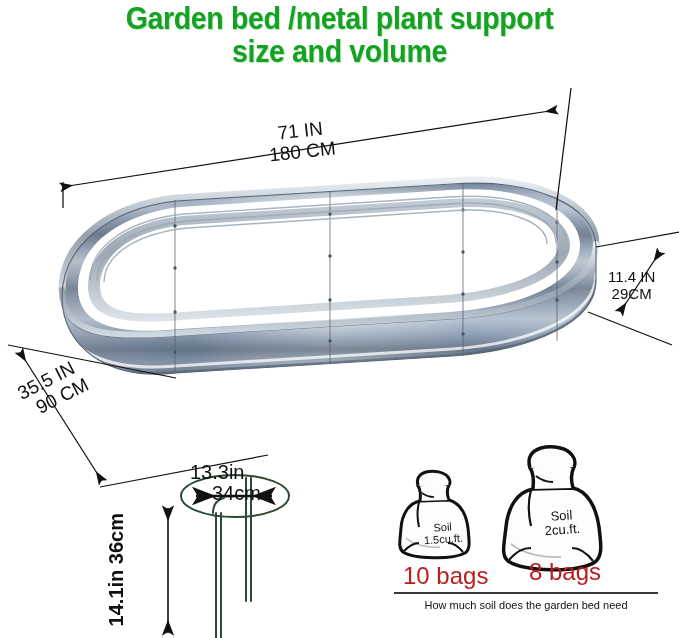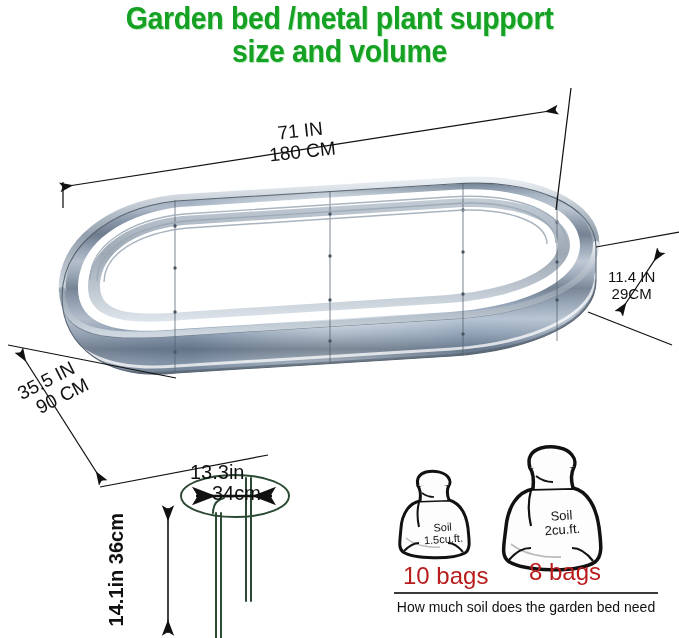--- a/index.html
+++ b/index.html
@@ -36,21 +36,21 @@
   .bagcap{position:absolute;color:#b91c1c;font-size:24px;
           font-family:Liberation Sans, sans-serif;}
   #cap1{left:403px;top:562px;}
   #cap2{left:529px;top:558px;}
   .bagtxt{position:absolute;color:#111;font-size:11px;line-height:12px;
           text-align:center;font-family:"Liberation Sans",sans-serif;}
   #bt1{left:414px;top:521px;width:58px;transform:rotate(-4deg);}
   #bt2{left:531px;top:509px;width:62px;font-size:13px;line-height:14px;transform:rotate(-4deg);}
 
   #footer{position:absolute;left:391px;top:599px;width:270px;text-align:center;
-          color:#111;font-size:14px;font-family:"Liberation Sans",sans-serif;}
+          color:#111;font-size:11px;font-family:"Liberation Sans",sans-serif;}
   #frule{position:absolute;left:394px;top:592px;width:264px;height:2px;background:#3a3a3a;}
 </style>
 </head>
 <body>
 
 <div id="stage">
 
   <div id="title">
     <span>Garden bed /metal plant support</span>
     <span class="l2">size and volume</span>

